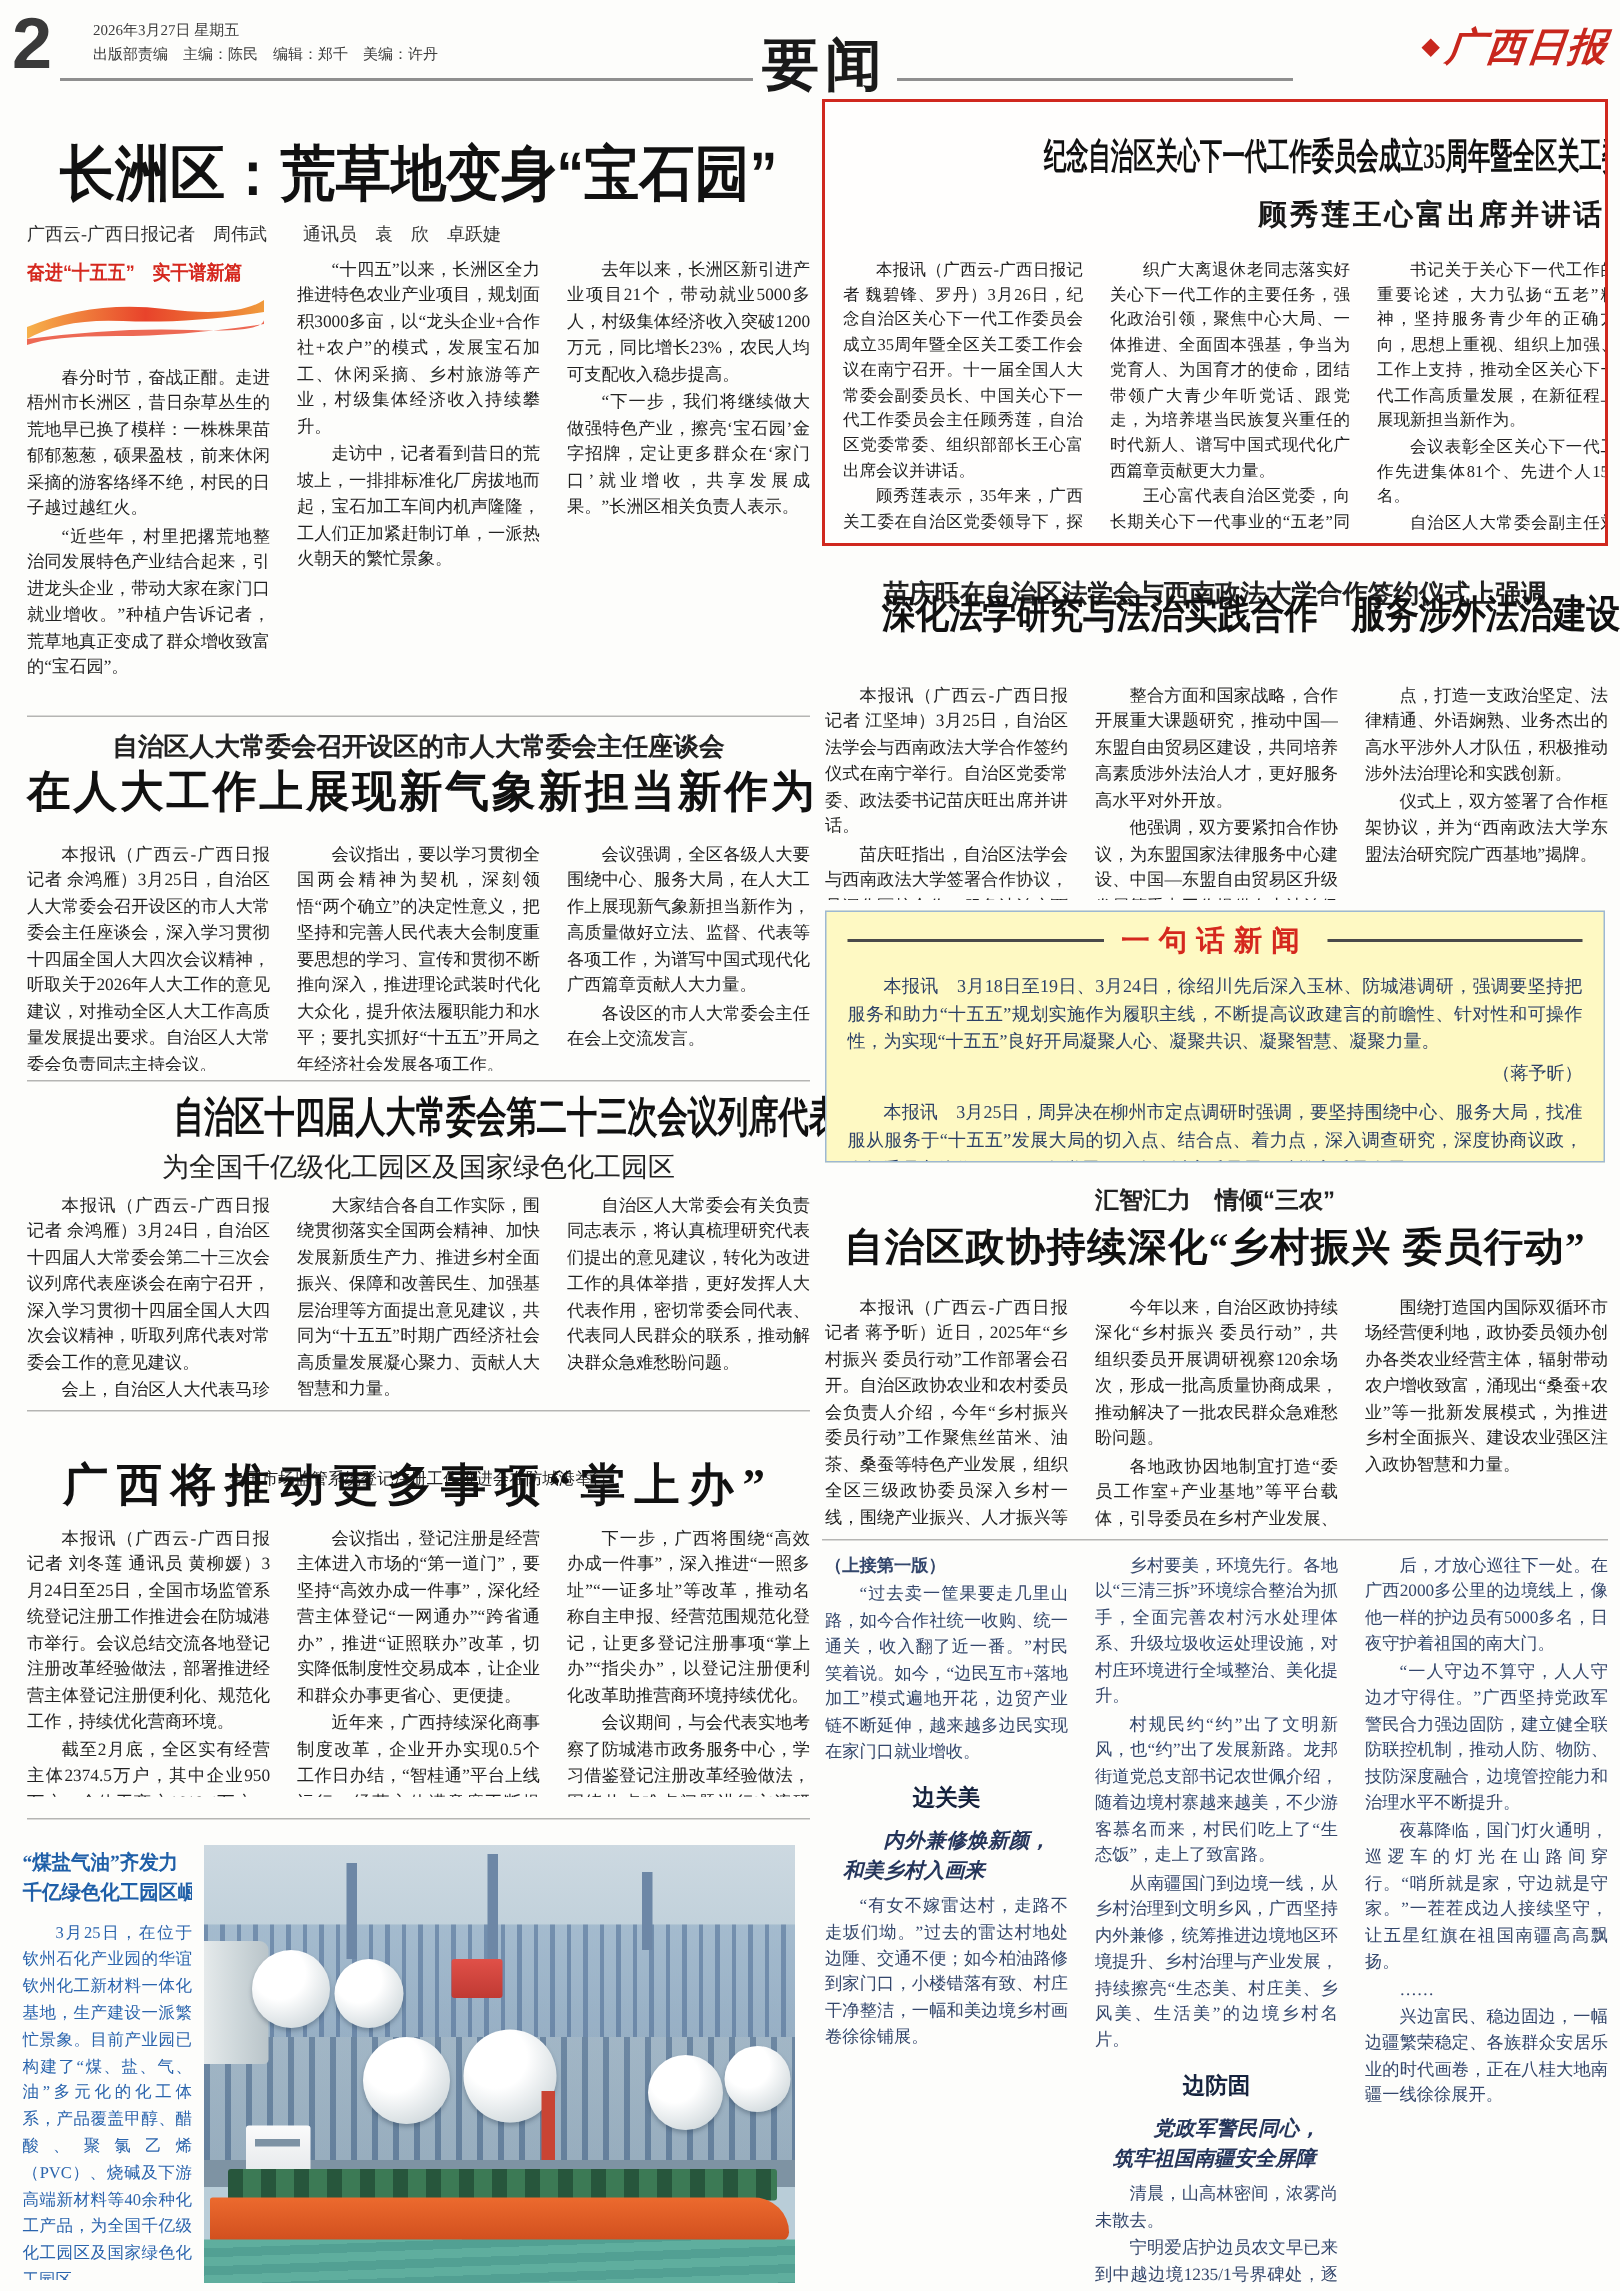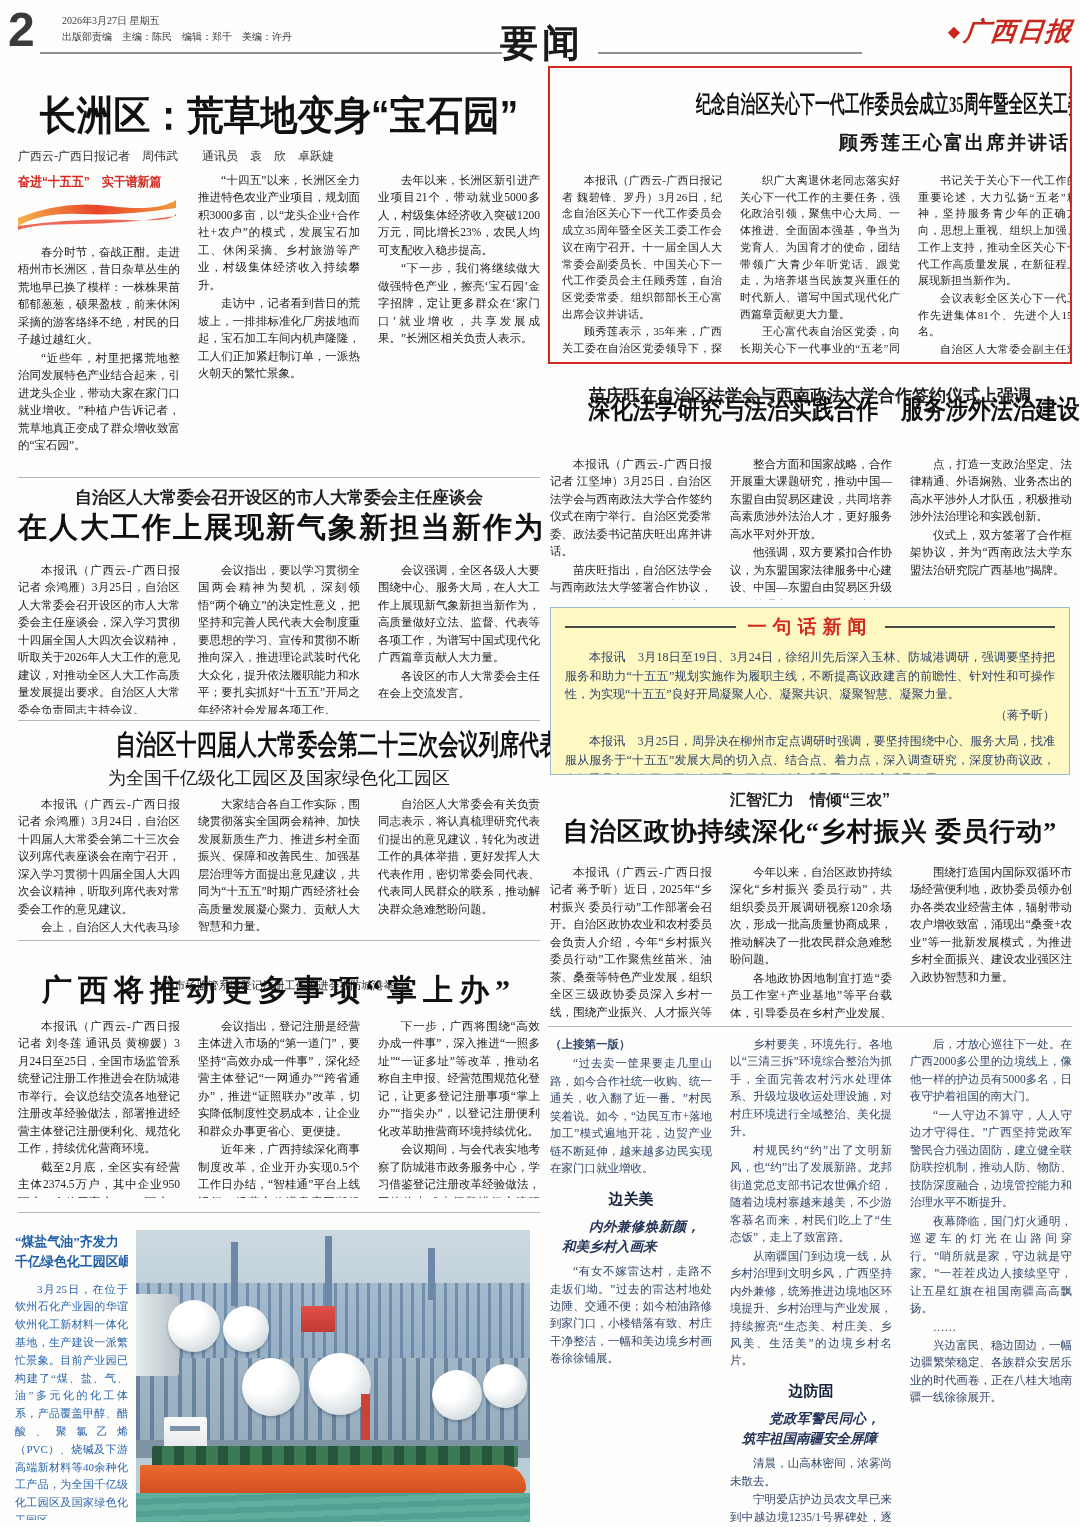--- a/index.html
+++ b/index.html
@@ -17,21 +17,21 @@
   .pagenum {
     position:absolute; left:8px; top:6px;
     font-family:"Liberation Sans","DejaVu Sans",sans-serif;
     font-size:48px; font-weight:bold; color:#3a3a3a; line-height:1;
   }
   .pubinfo { position:absolute; left:62px; top:13px; font-family:Liberation Serif, serif; font-size:10px; color:#3c3c3c; line-height:1.6;}
   .hrule { position:absolute; height:0; border-top:2px solid #8f8f8f; }
   .rule-a { left:40px; top:52px; width:462px; }
   .rule-b { left:598px; top:52px; width:264px; }
   .section-title {
-    position:absolute; left:500px; top:18px; width:100px; text-align:left;
+    position:absolute; left:500px; top:18px; width:100px; text-align:center;
     font-size:38px; font-weight:900; letter-spacing:4px; color:#1a1a1a;
   }
   .masthead { position:absolute; right:8px; top:14px; color:#c8271d; display:flex; align-items:center; gap:4px;}
   .masthead .dm { font-size:16px; line-height:1; }
   .masthead .mtxt { font-style:italic; font-weight:bold; font-size:26px; letter-spacing:1px; transform:skewX(-6deg); }
 
   
   .kicker { position:absolute; text-align:center; font-family:"Liberation Sans","DejaVu Sans",sans-serif; font-weight:bold; font-size:17px; color:#222; white-space:nowrap; }
   .kicker.light { font-weight:normal; font-size:11px;margin-top:32px; }
   .bighead { position:absolute; text-align:center; white-space:nowrap; color:#111; }

